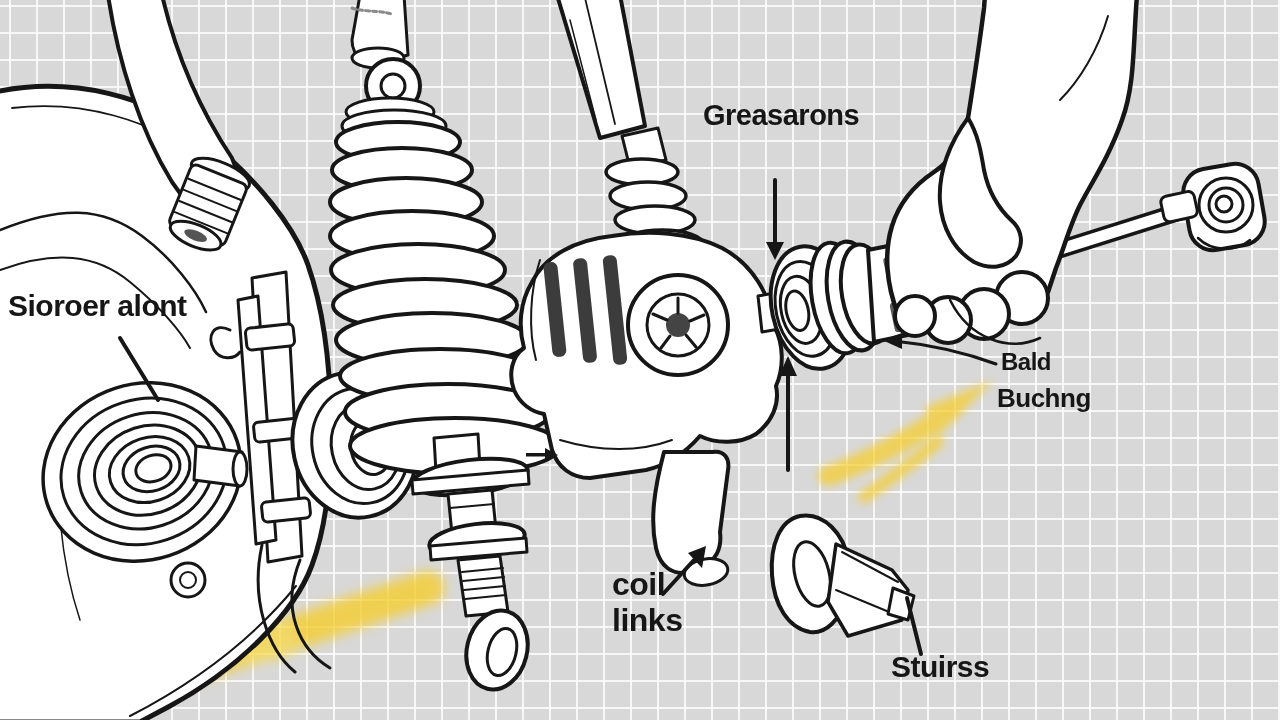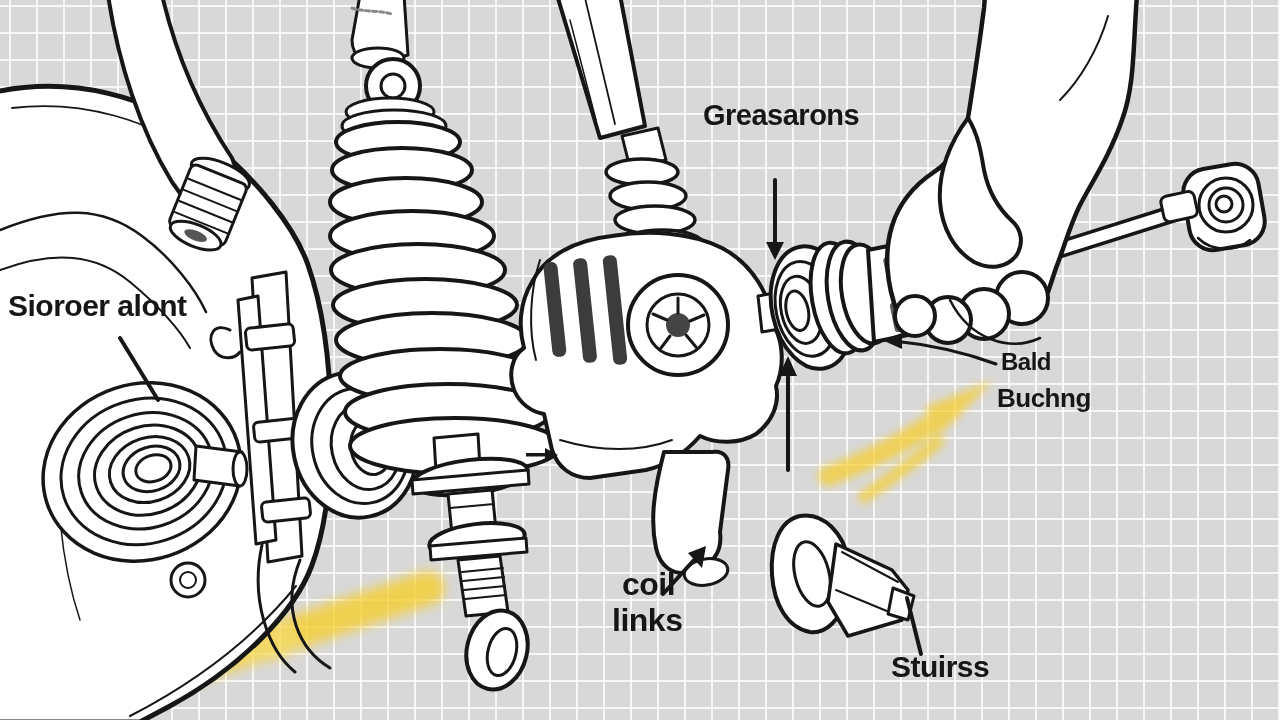--- a/index.html
+++ b/index.html
@@ -23,21 +23,21 @@
     letter-spacing:-0.5px;
     line-height:1;
     white-space:nowrap;
     user-select:none;
   }
   .lbl-greasarons{left:703px;top:101px;font-size:29px;}
   .lbl-sioroer{left:8px;top:291px;font-size:30px;}
   .lbl-bald{left:1001px;top:350px;font-size:24px;text-align:right;}
   .lbl-stuirss{left:997px;top:385px;font-size:26px;}
   .lbl-sivek{left:704px;top:477px;font-size:29px;}
-  .lbl-coil{left:612px;top:568px;font-size:32px;margin-left:10px;}
+  .lbl-coil{left:612px;top:568px;font-size:32px;}
   .lbl-links{left:612px;top:604px;font-size:32px;text-align:right;}
   .lbl-buchng{left:891px;top:652px;font-size:30px;font-weight:700;}
 </style>
 </head>
 <body>
 
 <div id="stage">
 
   <svg id="art" width="1280" height="720" viewBox="0 0 1280 720" fill="#ffffff" stroke="#161616" stroke-width="3" stroke-linecap="round" stroke-linejoin="round">
     <defs>

